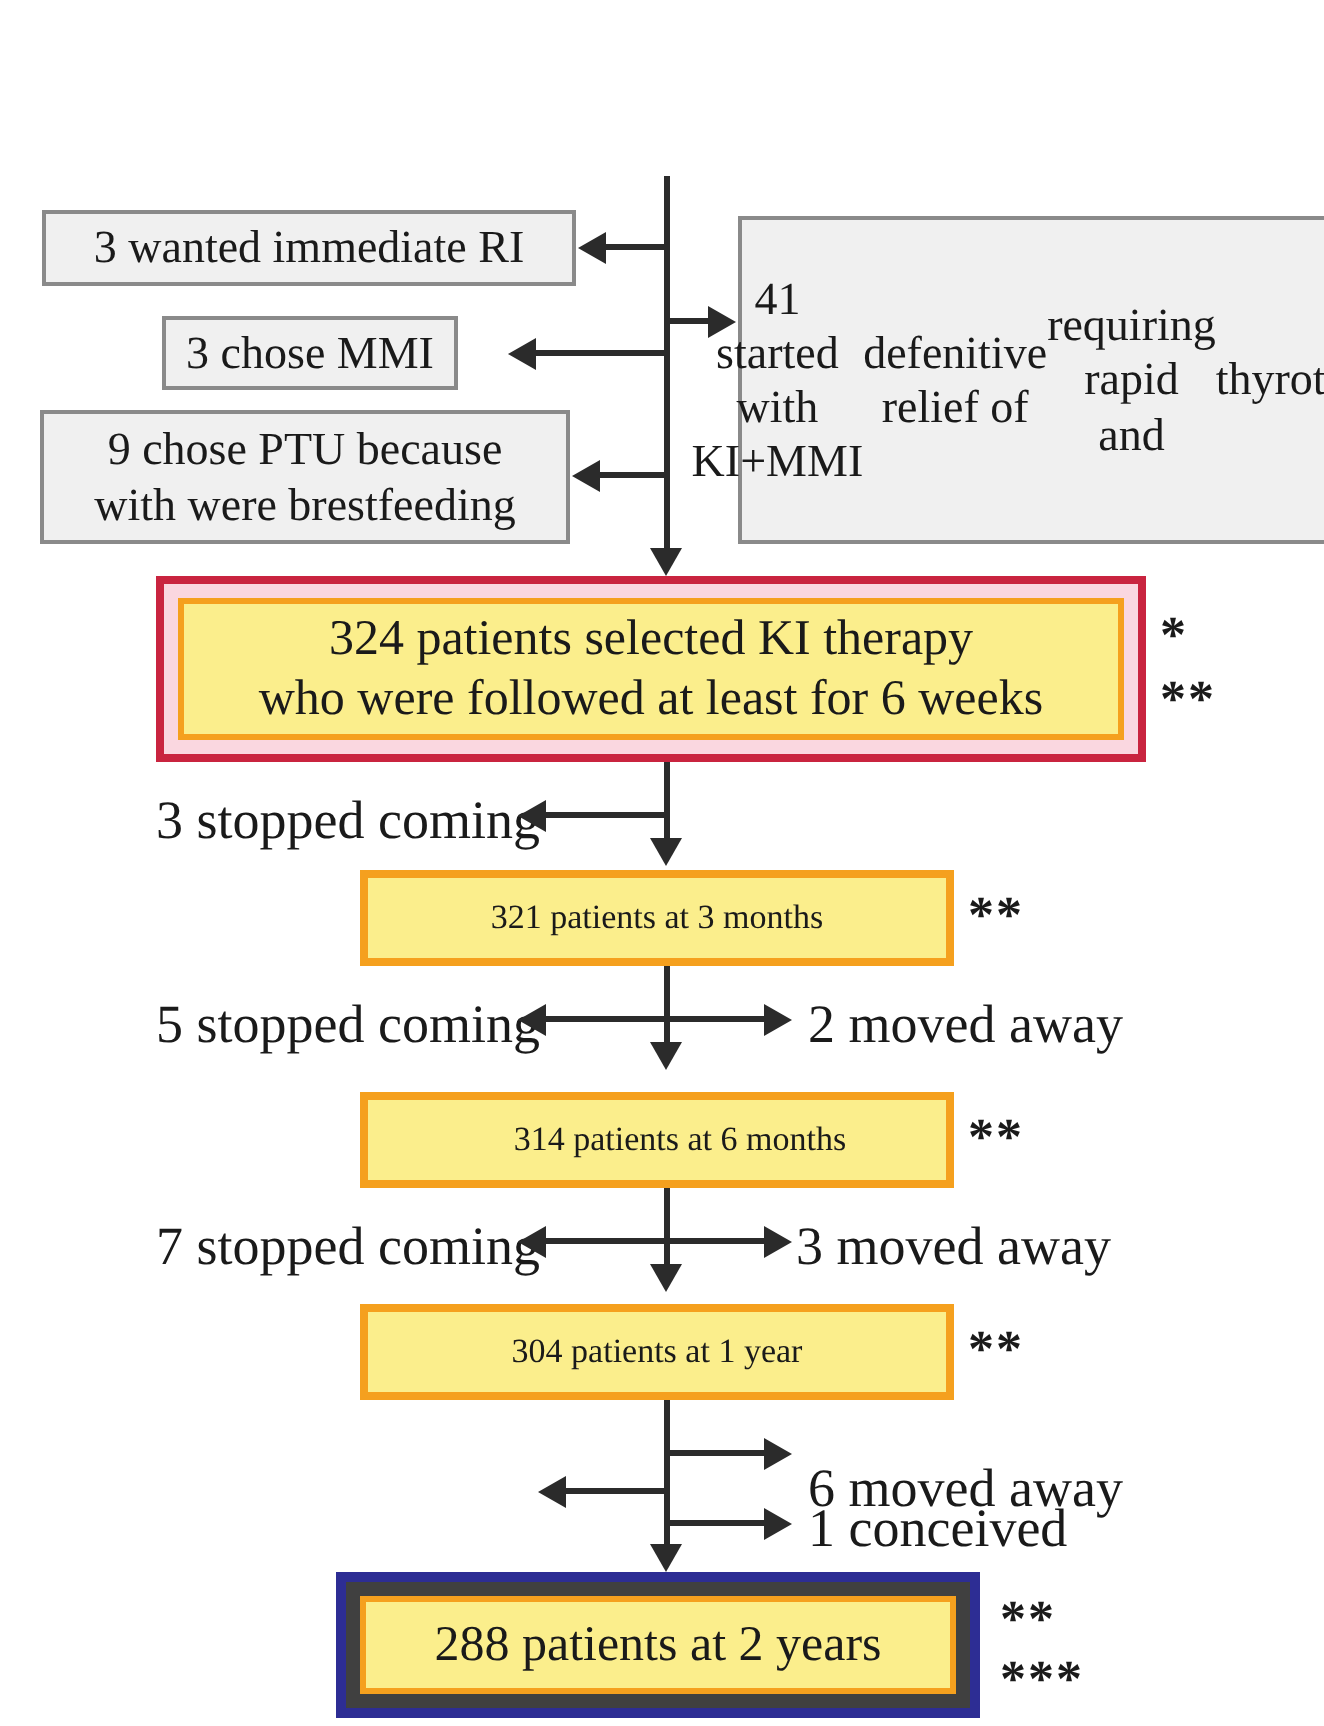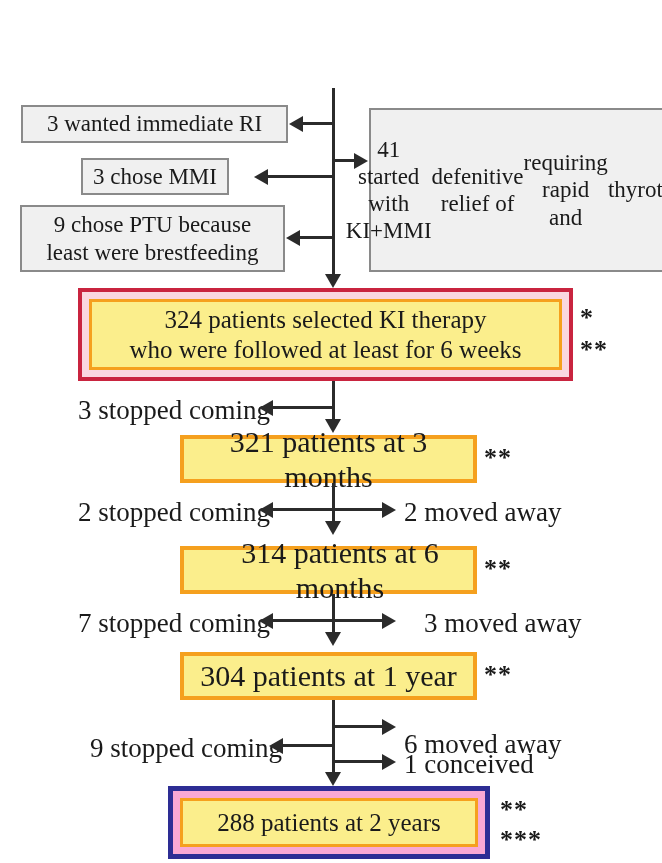--- a/index.html
+++ b/index.html
@@ -36,32 +36,32 @@
 
   .box-gray {
     border: 2px solid #8a8a8a;
     background: #f0f0f0;
     font-size: 23px;
   }
 
   .box-yellow {
     border: 4px solid #f5a01e;
     background: #fbee8c;
-    font-size: 30px;
+    font-size: 17px;
   }
 
   
   .box-hl-red {
     border: 4px solid #c9243f;
     background: #fad7e0;
     padding: 7px;
   }
   .box-hl-blue {
     border: 5px solid #2d2d94;
-    background: #f9a8d4;
+    background: #404040;
     padding: 7px;
   }
   .inner-yellow {
     width: 100%;
     height: 100%;
     box-sizing: border-box;
     border: 3px solid #f5a01e;
     background: #fbee8c;
     display: flex;
     align-items: center;
@@ -137,21 +137,21 @@
   <div class="arrow-left" style="left:289px; top:116px;"></div>
 
   <div class="box box-gray" style="left:81px; top:158px; width:148px; height:37px;">
     <span>3 chose MMI</span>
   </div>
   <div class="hline" style="left:268px; top:175px; width:66px;"></div>
   <div class="arrow-left" style="left:254px; top:169px;"></div>
 
   <div class="box box-gray" style="left:20px; top:205px; width:265px; height:67px; flex-direction:column;">
     <div>9 chose PTU because</div>
-    <div>least were brestfeeding</div>
+    <div>with were brestfeeding</div>
   </div>
   <div class="hline" style="left:299px; top:236px; width:35px;"></div>
   <div class="arrow-left" style="left:286px; top:230px;"></div>
 
   <div class="box box-gray" style="left:369px; top:108px; width:346px; height:164px; flex-direction:row;">
     <div>41 started with KI+MMI</div>
     <div>defenitive relief of</div>
     <div>requiring rapid and</div>
     <div>thyrotoxicosis</div>
   </div>
@@ -175,21 +175,21 @@
   <div class="arrow-left" style="left:259px; top:400px;"></div>
 
   <div class="box box-yellow" style="left:180px; top:435px; width:297px; height:48px;">
     <span>321 patients at 3 months</span>
   </div>
   <div class="aster" style="left:484px; top:443px;">**</div>
 
   <div class="vline" style="left:332px; top:483px; height:42px;"></div>
   <div class="arrow-down" style="left:325px; top:521px;"></div>
 
-  <div class="ftext" style="left:78px; top:497px;">2 stopped coming</div>
+  <div class="ftext" style="left:78px; top:497px;">5 stopped coming</div>
   <div class="hline" style="left:273px; top:508px; width:61px;"></div>
   <div class="arrow-left" style="left:259px; top:502px;"></div>
 
   <div class="hline" style="left:332px; top:508px; width:52px;"></div>
   <div class="arrow-right" style="left:382px; top:502px;"></div>
   <div class="ftext" style="left:404px; top:497px;text-align:right;">2 moved away</div>
 
   <div class="box box-yellow" style="left:180px; top:546px; width:297px; height:48px;padding-left:23px;">
     <span>314 patients at 6 months</span>
   </div>
@@ -197,31 +197,30 @@
 
   <div class="vline" style="left:332px; top:594px; height:42px;"></div>
   <div class="arrow-down" style="left:325px; top:632px;"></div>
 
   <div class="ftext" style="left:78px; top:608px;">7 stopped coming</div>
   <div class="hline" style="left:273px; top:619px; width:61px;"></div>
   <div class="arrow-left" style="left:259px; top:613px;"></div>
 
   <div class="hline" style="left:332px; top:619px; width:52px;"></div>
   <div class="arrow-right" style="left:382px; top:613px;"></div>
-  <div class="ftext" style="left:424px; top:608px;">3 moved away</div>
+  <div class="ftext" style="left:398px; top:608px;">3 moved away</div>
 
   <div class="box box-yellow" style="left:180px; top:652px; width:297px; height:48px;">
     <span>304 patients at 1 year</span>
   </div>
   <div class="aster" style="left:484px; top:660px;">**</div>
 
   <div class="vline" style="left:332px; top:700px; height:76px;"></div>
   <div class="arrow-down" style="left:325px; top:772px;"></div>
 
-  <div class="ftext" style="left:90px; top:733px;">9 stopped coming</div>
   <div class="hline" style="left:283px; top:744px; width:51px;"></div>
   <div class="arrow-left" style="left:269px; top:738px;"></div>
 
   <div class="hline" style="left:332px; top:725px; width:52px;"></div>
   <div class="arrow-right" style="left:382px; top:719px;"></div>
   <div class="ftext" style="left:404px; top:696px;margin-top:33px;">6 moved away</div>
 
   <div class="hline" style="left:332px; top:760px; width:52px;"></div>
   <div class="arrow-right" style="left:382px; top:754px;"></div>
   <div class="ftext" style="left:404px; top:749px;">1 conceived</div>

